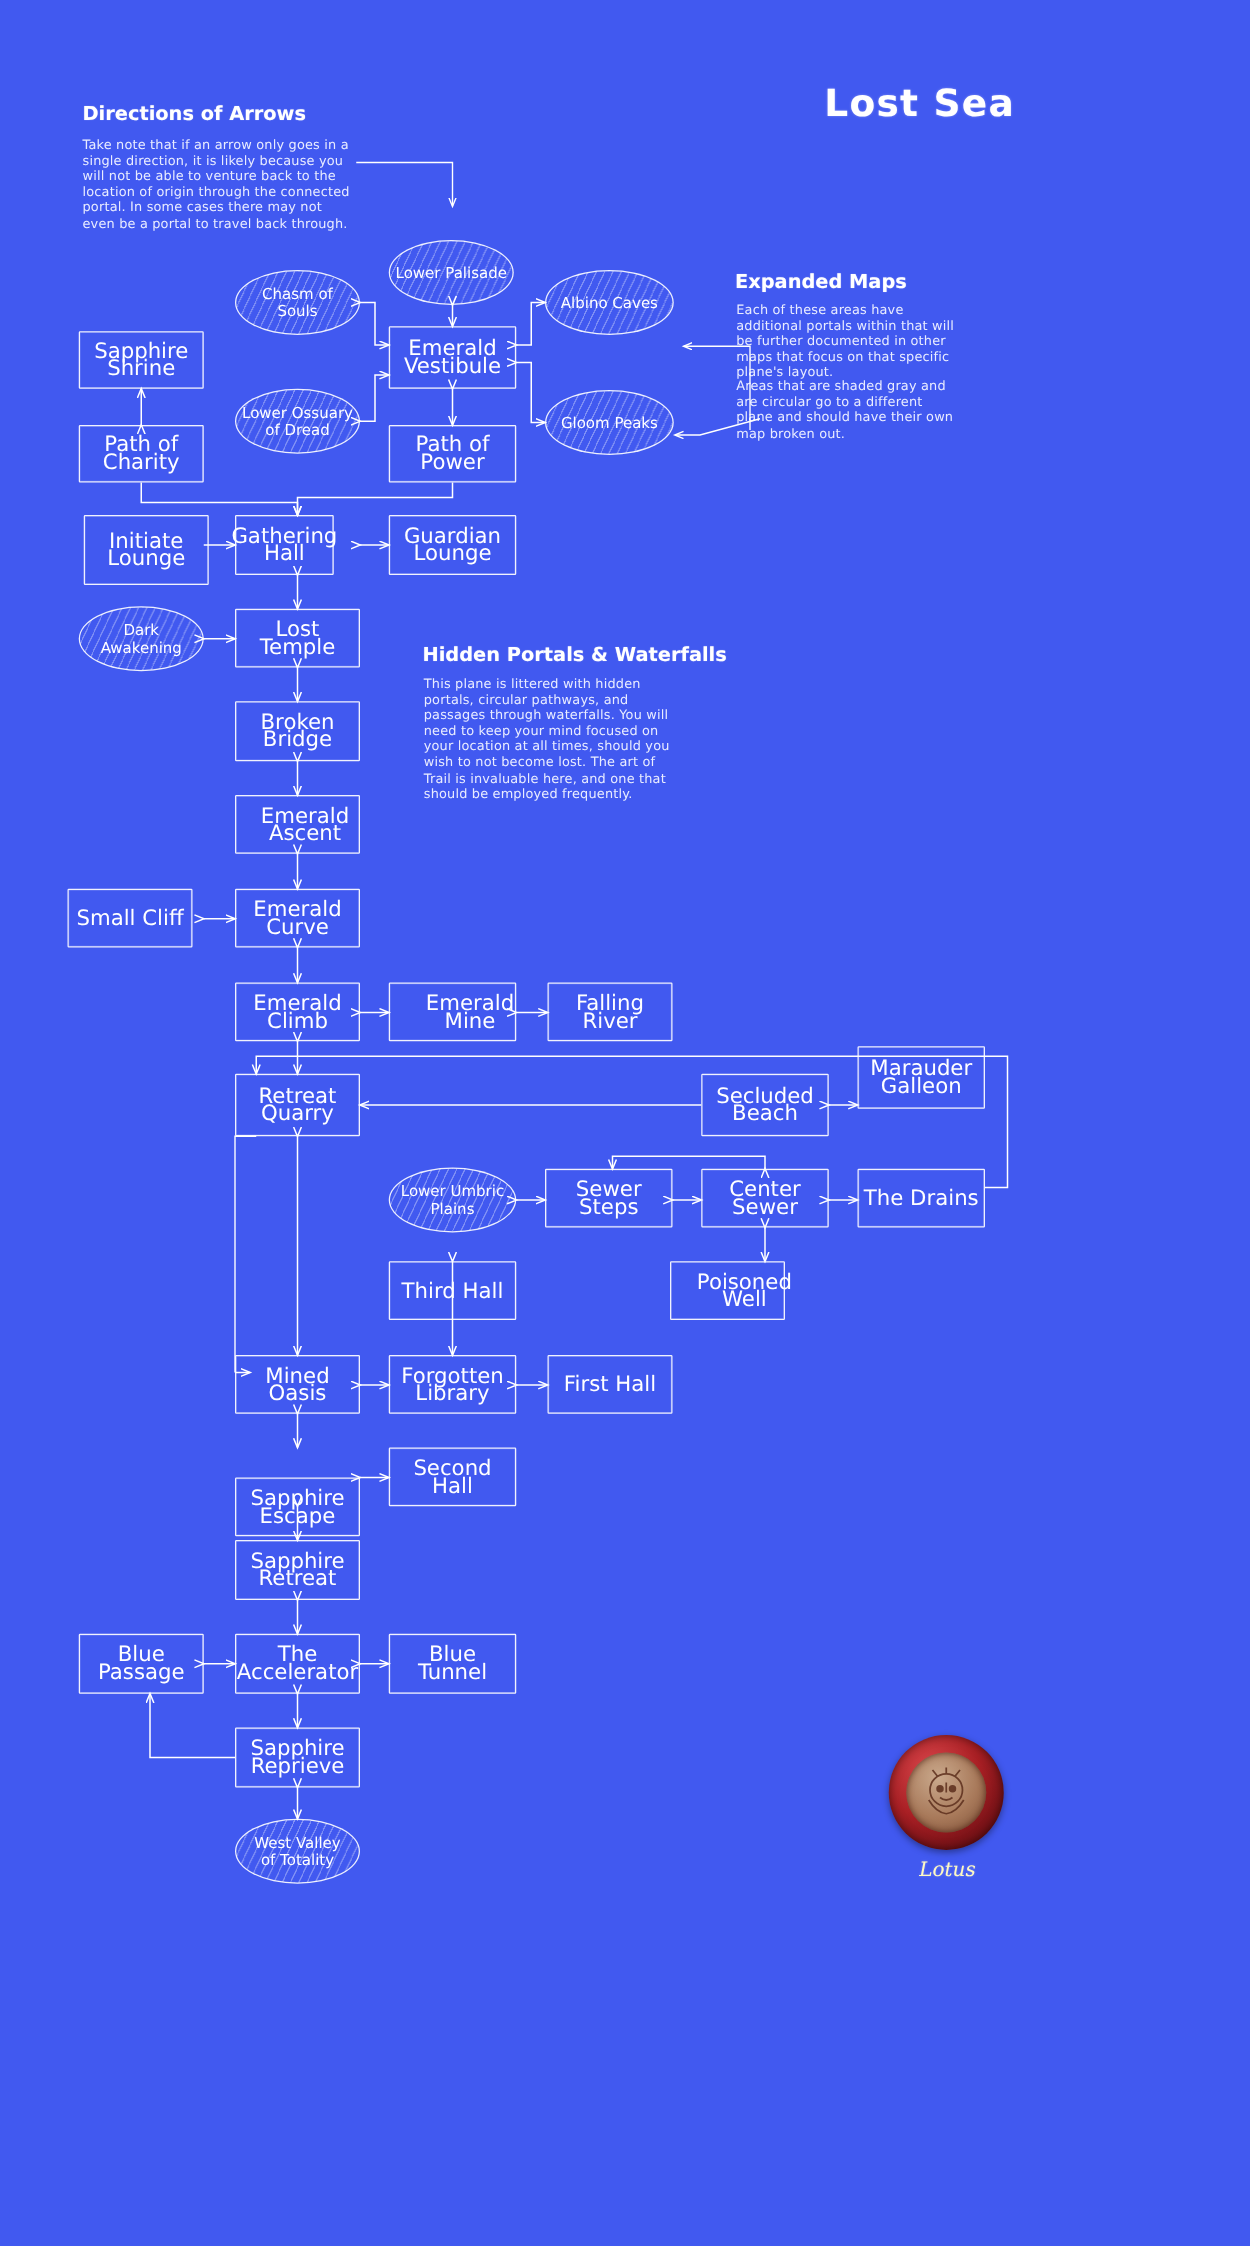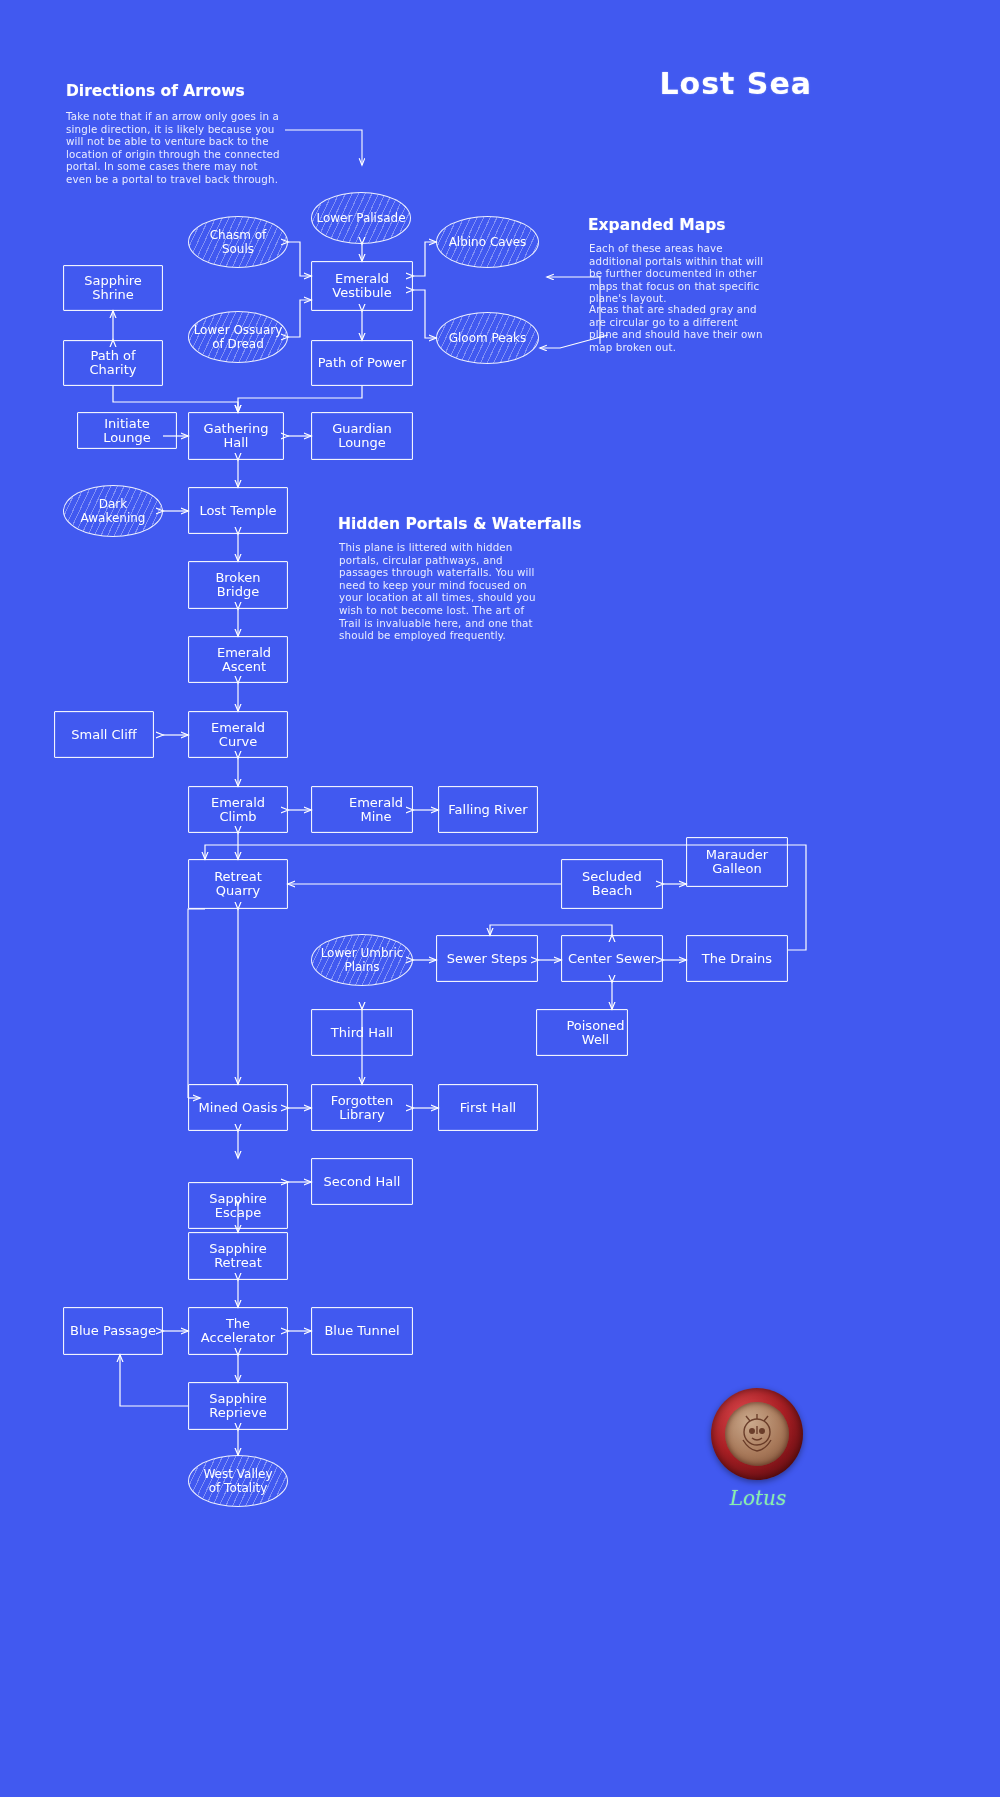--- a/index.html
+++ b/index.html
@@ -32,21 +32,21 @@
   }
 
   
   .node{
     position:absolute;
     box-sizing:border-box;
     border:1.3px solid rgba(255,255,255,.92);
     color:#fff;
     display:flex;align-items:center;justify-content:center;
     text-align:center;
-    font-size:13px;line-height:14px;
+    font-size:17px;line-height:14px;
     padding:2px 4px;
     background:transparent;
     border-radius:1px;
   }
   .node.rect{
     box-shadow:inset 0 0 0 .4px rgba(255,255,255,.25);
   }
   .node.oval{
     border-radius:50%/50%;
     background:
@@ -68,21 +68,21 @@
     box-shadow:0 2px 6px rgba(0,0,0,.4), inset 0 0 8px rgba(0,0,0,.5);
   }
   #seal .inner{
     position:absolute;left:14px;top:14px;width:64px;height:64px;border-radius:50%;
     background:radial-gradient(circle at 40% 32%, #caa98c 0%, #a8795a 55%, #7d4f36 100%);
     box-shadow:inset 0 0 6px rgba(60,20,10,.75);
     display:flex;align-items:center;justify-content:center;
   }
   #sealname{
     position:absolute;left:700px;top:1486px;width:116px;text-align:center;
-    color:#86efac;font-family:"DejaVu Serif", serif;font-style:italic;font-size:20px;
+    color:#fef9c3;font-family:"DejaVu Serif", serif;font-style:italic;font-size:16px;
     text-shadow:0 0 2px rgba(255,255,255,.3);
   }
 </style>
 </head>
 <body>
 
 <div id="stage">
 
   <div class="title" id="maptitle">Lost Sea</div>
 
@@ -186,24 +186,24 @@
       </div>
       <div class="node oval" style="left: 436px; top: 312px; width: 103px; height: 52px;">
         <span>Gloom Peaks</span>
       </div>
       <div class="node rect" style="left: 63px; top: 340px; width: 100px; height: 46px;">
         <span>Path of Charity</span>
       </div>
       <div class="node rect" style="left: 311px; top: 340px; width: 102px; height: 46px;">
         <span>Path of Power</span>
       </div>
-      <div class="node rect" style="left: 77px; top: 412px; width: 100px; height: 37px;">
+      <div class="node rect" style="left: 67px; top: 412px; width: 100px; height: 56px;">
         <span>Initiate Lounge</span>
       </div>
-      <div class="node rect" style="left: 188px; top: 412px; width: 96px; height: 48px;">
+      <div class="node rect" style="left: 188px; top: 412px; width: 79px; height: 48px;">
         <span>Gathering Hall</span>
       </div>
       <div class="node rect" style="left: 311px; top: 412px; width: 102px; height: 48px;">
         <span>Guardian
 Lounge</span>
       </div>
       <div class="node oval" style="left: 63px; top: 485px; width: 100px; height: 52px;">
         <span>Dark
 Awakening</span>
       </div>

